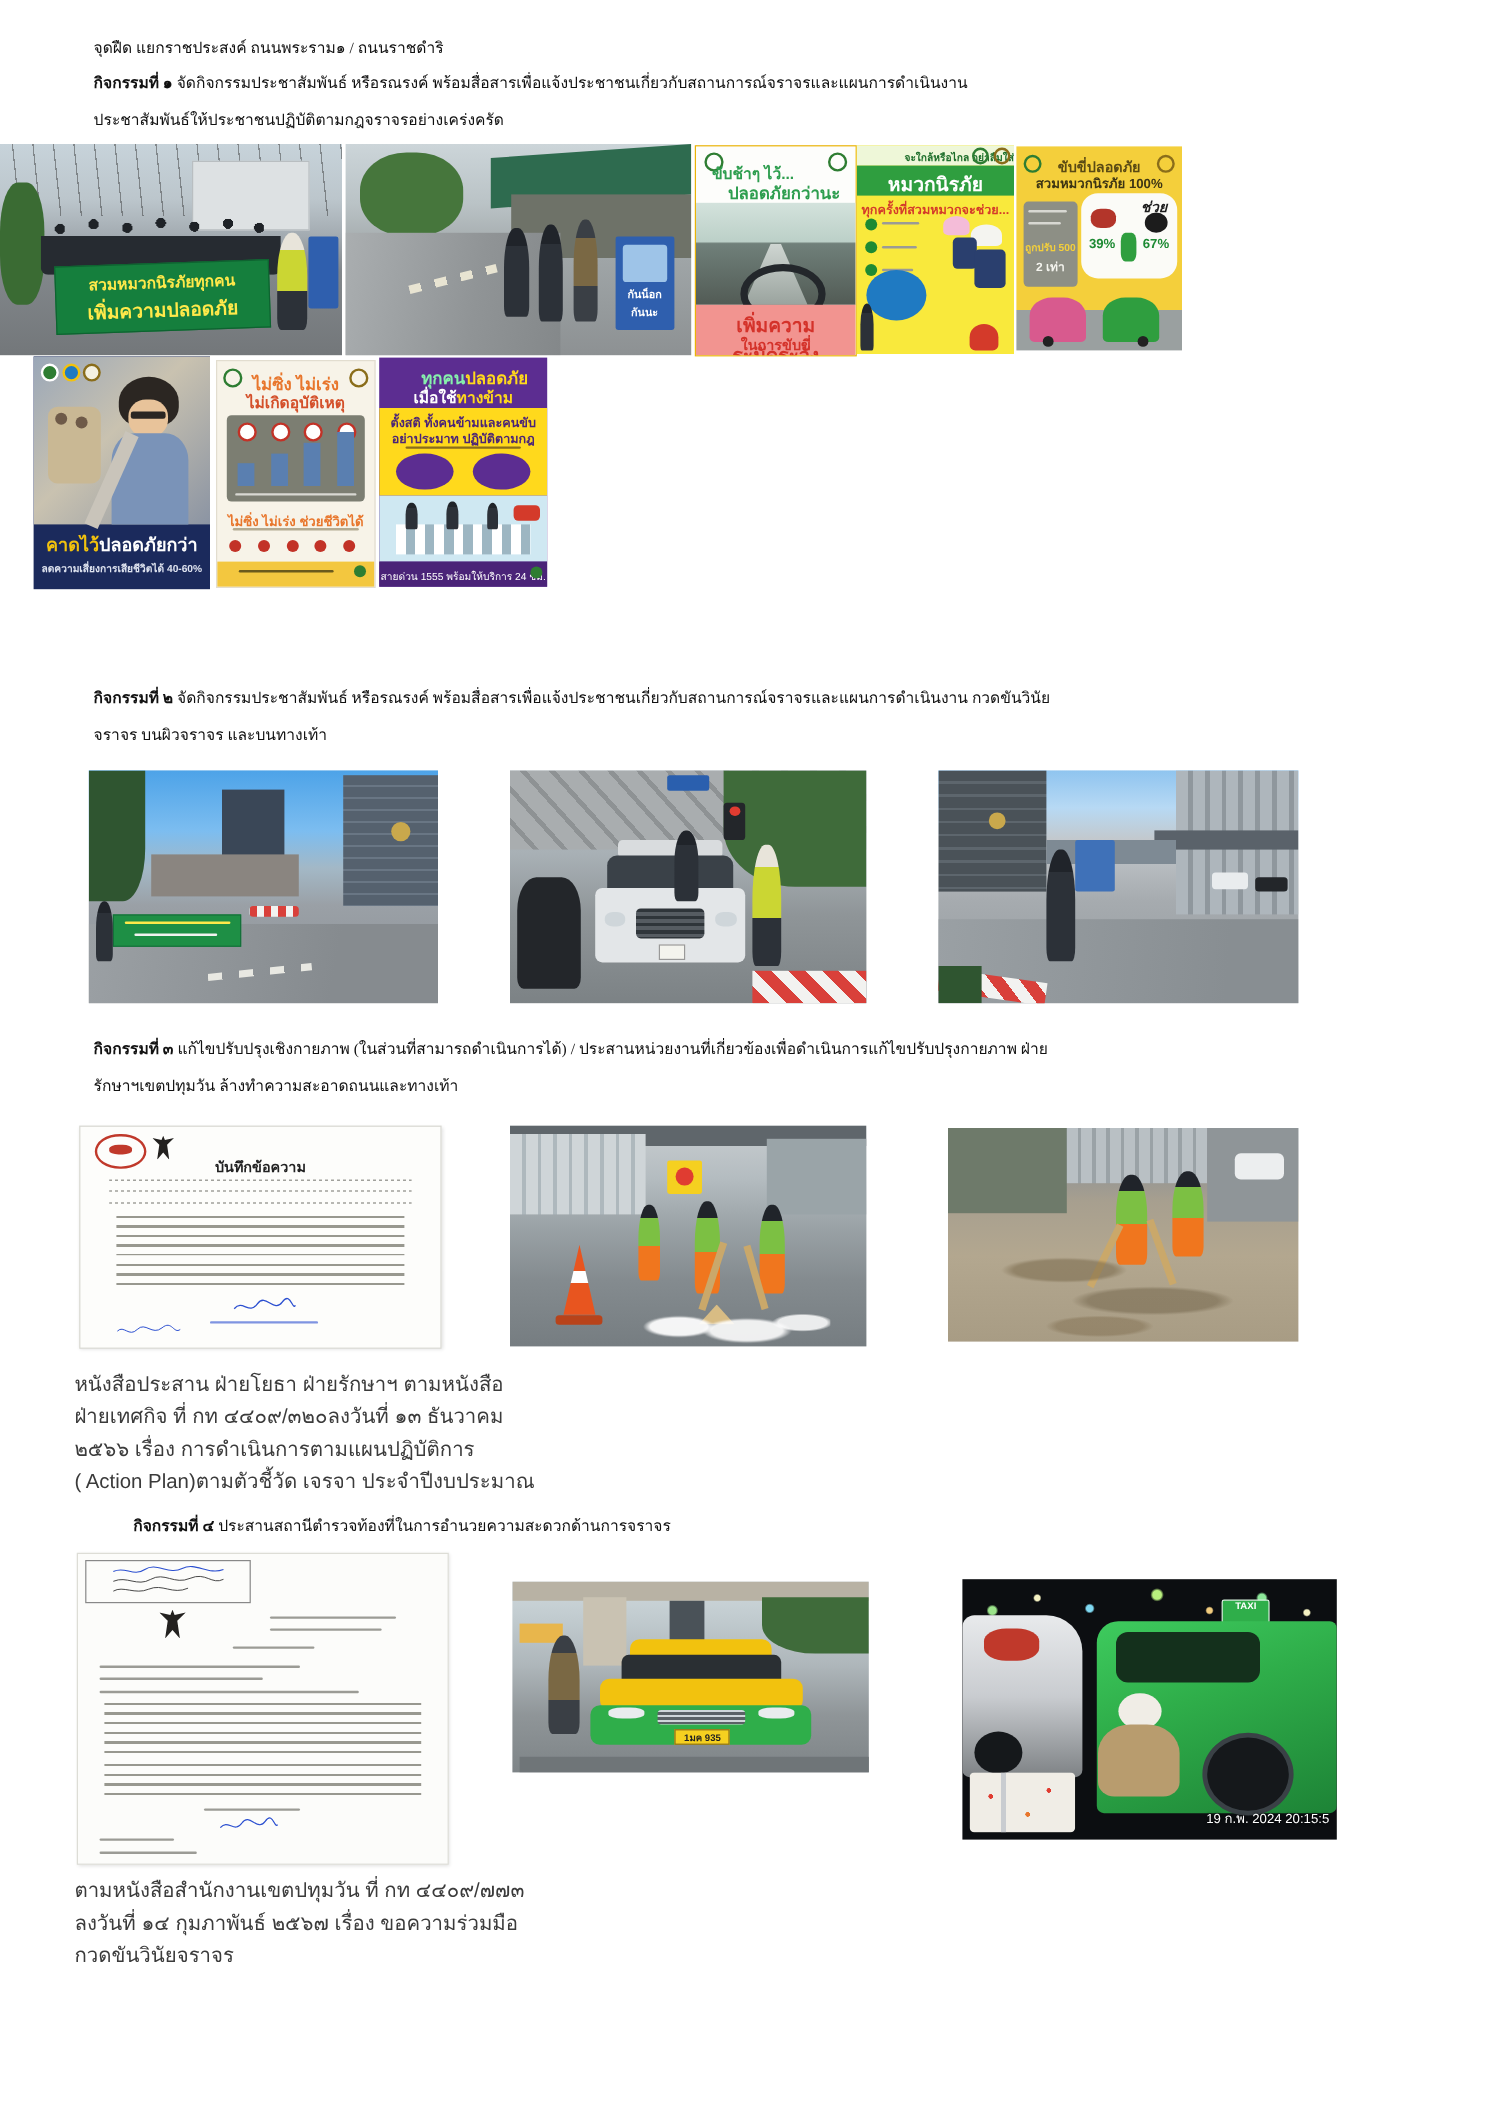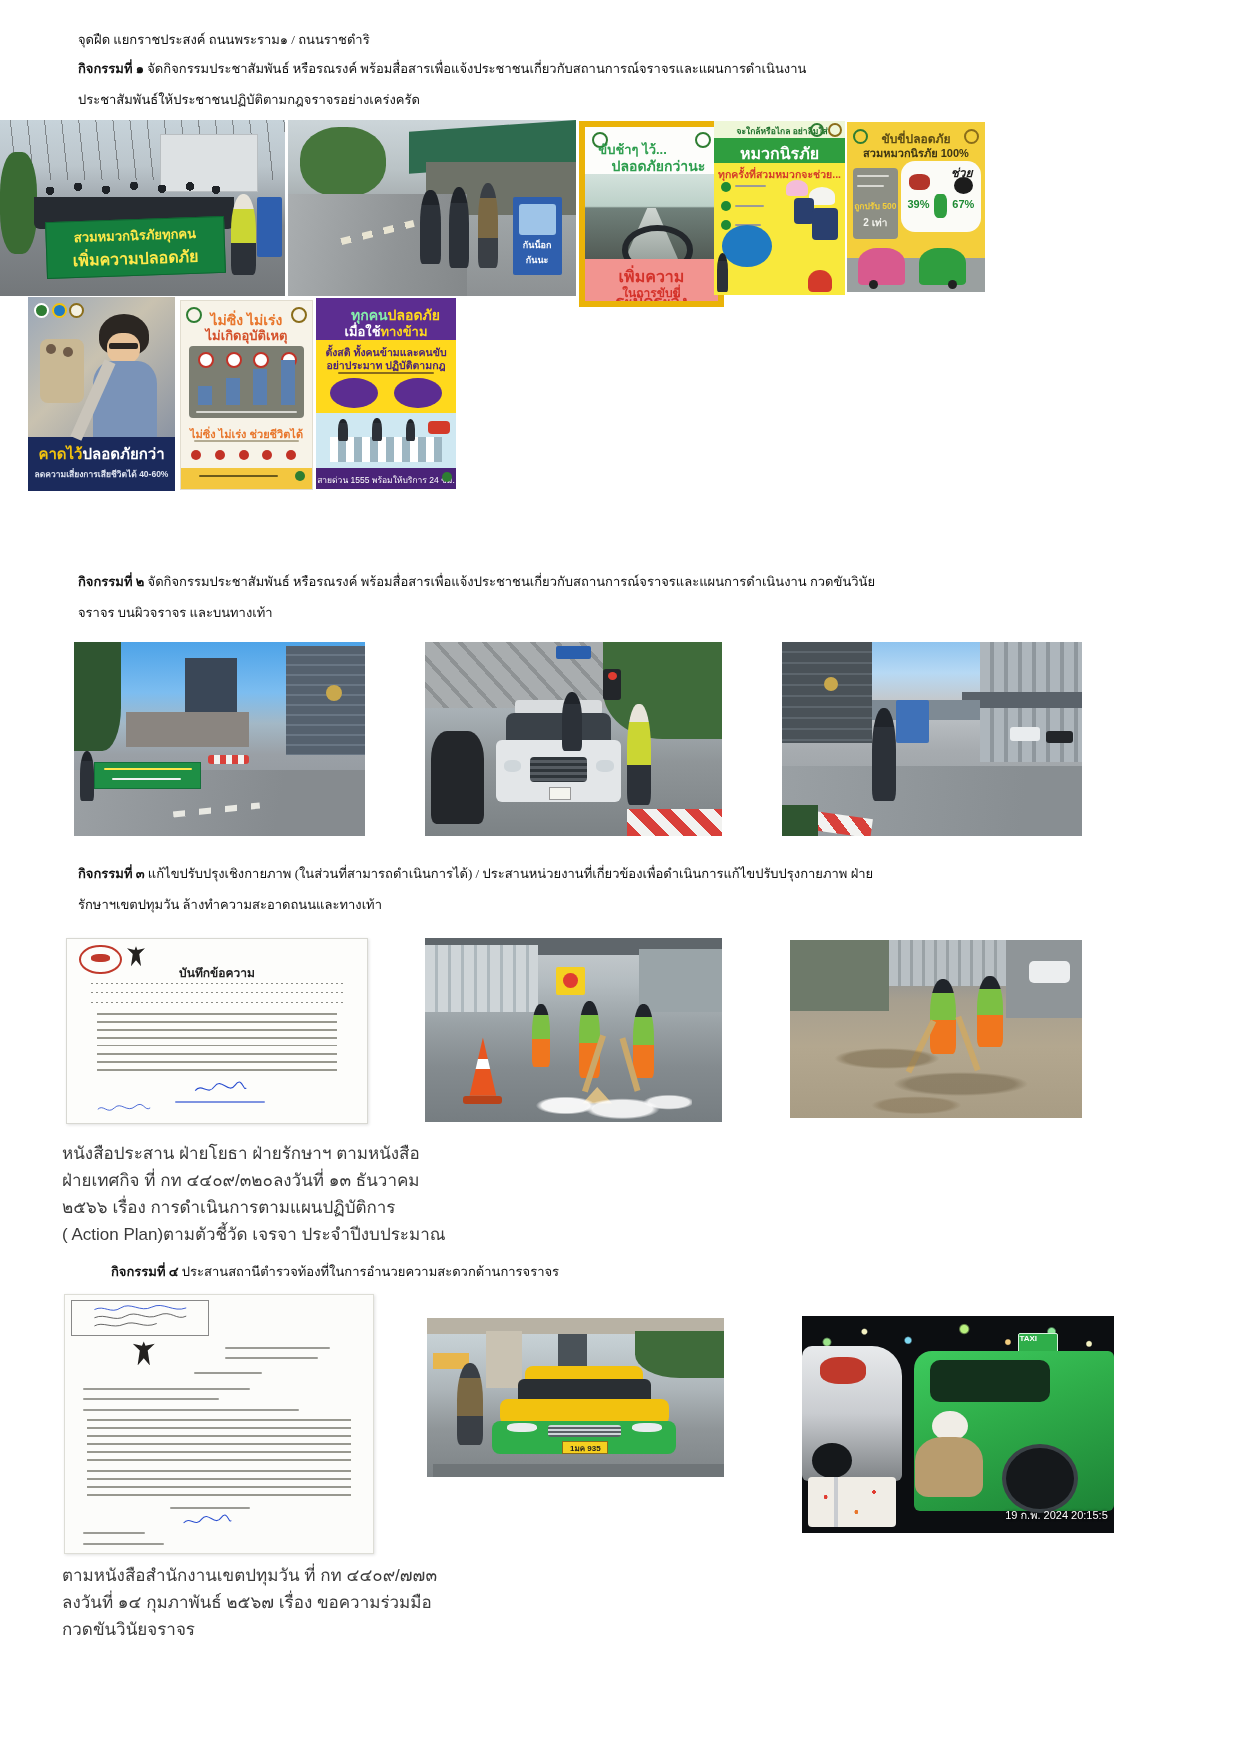--- a/index.html
+++ b/index.html
@@ -88,38 +88,38 @@
     <div class="person cop" style="left:56%;top:38%;width:7%;height:46%;"></div>
     <div class="person brn" style="left:66%;top:36%;width:7%;height:48%;"></div>
     <div class="ly" style="right:5%;top:44%;width:17%;height:44%;background:#2f5fae;border-radius:2px;color:#fff;
          text-align:center;font-family:'Liberation Sans',sans-serif;font-weight:700;">
       <div class="ly" style="left:12%;top:8%;width:76%;height:40%;background:#9ec4e8;border-radius:3px;"></div>
       <div style="position:absolute;left:0;right:0;top:52%;font-size:9px;">กันน็อก</div>
       <div style="position:absolute;left:0;right:0;top:72%;font-size:9px;">กันนะ</div>
     </div>
   </div>
 
-  <div class="ph" id="i3" style="left:579px;top:121px;width:133px;height:174px;background:#fdfdfb;border:6px solid #eab308;">
+  <div class="ph" id="i3" style="left:579px;top:121px;width:133px;height:174px;background:#fdfdfb;border:1px solid #eab308;">
     <div class="ring" style="left:5%;top:3%;width:12px;height:12px;"></div>
     <div class="ring" style="right:5%;top:3%;width:12px;height:12px;"></div>
     <div class="pt" style="top:7%;font-size:13px;color:#2e9e4f;text-align:left;left:10%;">ขับช้าๆ ไว้...</div>
     <div class="pt" style="top:16%;font-size:14px;color:#2e9e4f;text-align:left;left:20%;">ปลอดภัยกว่านะ</div>
     <div class="ly" style="left:0;top:27%;width:100%;height:49%;background:linear-gradient(180deg,#d3e2dc 0%,#bcd0c8 38%,#70807a 40%,#525b55 100%);">
       <div class="ly" style="left:30%;top:40%;width:40%;height:60%;background:linear-gradient(180deg,#cfd6d2,#9aa39e);clip-path:polygon(42% 0,58% 0,100% 100%,0 100%);"></div>
       <div class="ly" style="left:28%;bottom:-18%;width:44%;height:44%;border-radius:50%;border:6px solid #23272b;background:transparent;"></div>
     </div>
     <div class="ly" style="left:0;bottom:0;width:100%;height:24%;background:#f29490;text-align:center;">
       <div class="pt" style="top:12%;font-size:16px;color:#d4322a;">เพิ่มความระมัดระวัง</div>
       <div class="pt" style="top:56%;font-size:12px;color:#d4322a;">ในการขับขี่</div>
     </div>
   </div>
 
   <div class="ph" id="i4" style="left:714px;top:121px;width:131px;height:174px;background:#f9e93c;">
     <div class="ly" style="left:0;top:0;width:100%;height:10%;background:#eef7d8;">
-      <div class="pt" style="top:15%;font-size:8.5px;color:#1d6e2a;text-align:center;left:4%;">จะใกล้หรือไกล อย่าลืมใส่</div>
+      <div class="pt" style="top:15%;font-size:8.5px;color:#1d6e2a;text-align:right;left:4%;">จะใกล้หรือไกล อย่าลืมใส่</div>
       <div class="ring" style="right:16%;top:12%;width:10px;height:10px;"></div>
       <div class="ring" style="right:2%;top:12%;width:10px;height:10px;border-color:#8a6d1a;"></div>
     </div>
     <div class="ly" style="left:0;top:10%;width:100%;height:14%;background:#2f9e3f;">
       <div class="pt" style="top:12%;font-size:16px;color:#fff;">หมวกนิรภัย</div>
     </div>
     <div class="pt" style="top:26%;font-size:10.5px;color:#d43a2a;">ทุกครั้งที่สวมหมวกจะช่วย...</div>
     <div class="ly" style="left:5%;top:35%;width:10px;height:10px;border-radius:50%;background:#1d8a33;"></div>
     <div class="ly" style="left:5%;top:46%;width:10px;height:10px;border-radius:50%;background:#1d8a33;"></div>
     <div class="ly" style="left:5%;top:57%;width:10px;height:10px;border-radius:50%;background:#1d8a33;"></div>
@@ -406,21 +406,21 @@
       <div class="ly" style="left:38%;top:76%;width:24%;height:12%;background:#f5d020;border:1px solid #8a6d1a;text-align:center;
            font-family:'Liberation Sans',sans-serif;font-size:8px;font-weight:700;color:#222;">1มค 935</div>
     </div>
     <div class="person brn" style="left:10%;top:28%;width:9%;height:52%;"></div>
     <div class="ly" style="left:2%;bottom:0;width:100%;height:8%;background:#6f7578;"></div>
   </div>
 
   <div class="ph" id="i17" style="left:802px;top:1316px;width:312px;height:217px;">
     <div class="ly lights"></div>
     <div class="ly" style="right:18%;top:8%;width:12%;height:8%;background:#2fae4a;border:1px solid #d8f2de;border-radius:2px;
-         color:#fff;text-align:left;font-family:'Liberation Sans',sans-serif;font-size:8px;font-weight:700;">TAXI</div>
+         color:#fff;text-align:center;font-family:'Liberation Sans',sans-serif;font-size:8px;font-weight:700;">TAXI</div>
     <div class="ly" style="right:0;top:16%;width:64%;height:74%;background:linear-gradient(160deg,#3ecb5e 0%,#2fae4a 40%,#1d8336 100%);border-radius:18px 6px 6px 6px;">
       <div class="ly" style="left:8%;top:6%;width:60%;height:26%;background:#14301c;border-radius:10px;"></div>
       <div class="ly" style="left:44%;top:58%;width:34%;height:38%;border-radius:50%;background:#15181b;border:4px solid #3a4146;"></div>
       <div class="ly" style="left:10%;top:44%;width:12px;height:12px;border-radius:50%;background:#d8f2de;"></div>
     </div>
     <div class="ly" style="left:0;top:14%;width:32%;height:62%;background:linear-gradient(180deg,#e8eaec 0%,#c9ccd0 50%,#7e8285 100%);border-radius:10px 30px 6px 6px;">
       <div class="ly" style="left:18%;top:8%;width:46%;height:20%;background:#c0392b;border-radius:40%;"></div>
       <div class="ly" style="left:10%;bottom:2%;width:40%;height:26%;border-radius:50%;background:#15181b;"></div>
     </div>
     <div class="ly" style="left:34%;top:44%;width:26%;height:46%;">

